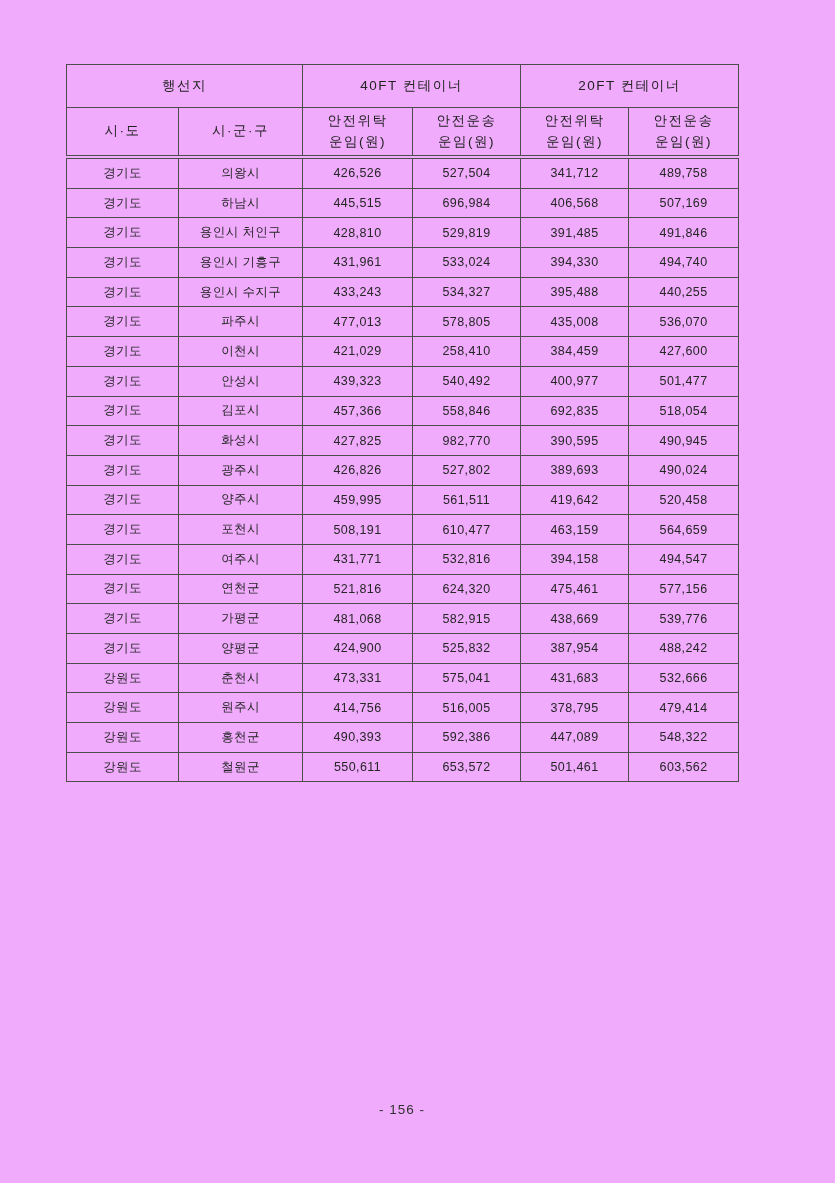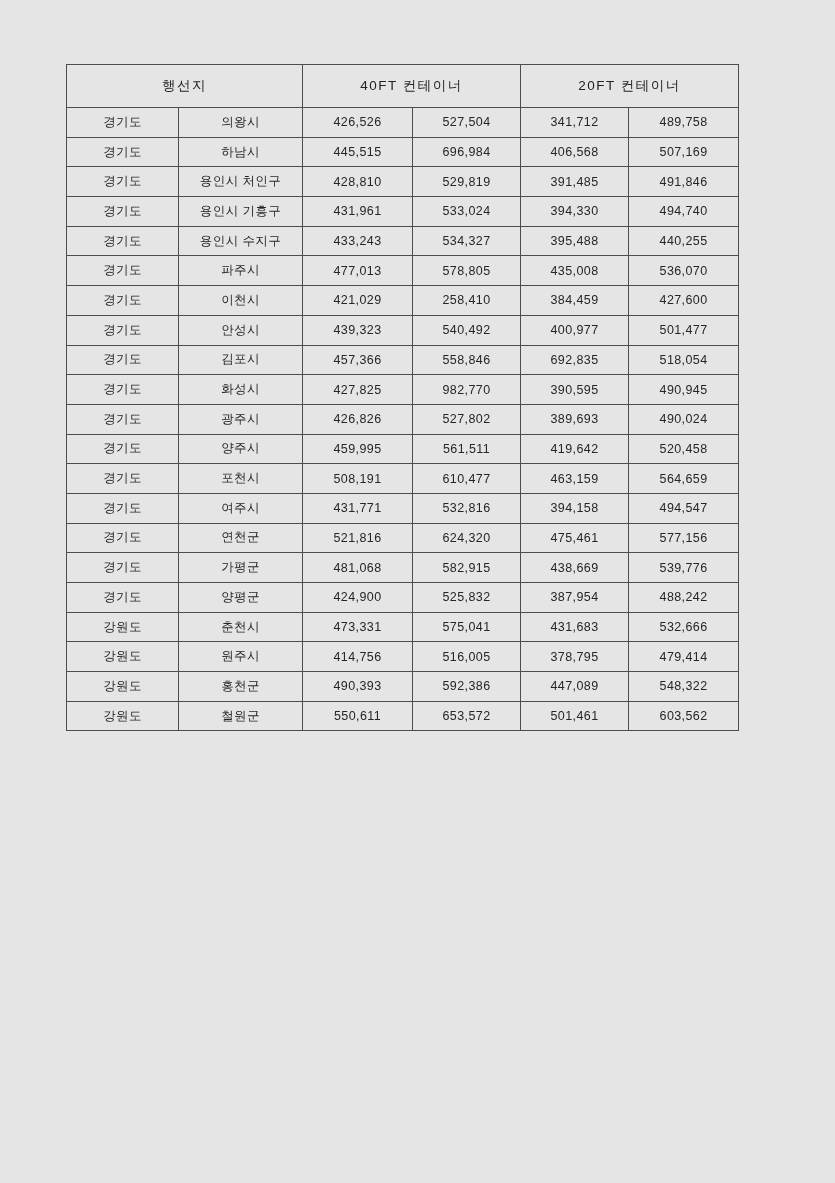--- a/index.html
+++ b/index.html
@@ -10,21 +10,21 @@
   body {
     width: 835px;
     height: 1183px;
     position: relative;
     font-family: "Liberation Sans", sans-serif;
     color: #2b2b2b;
   }
   .page {
     position: absolute;
     inset: 0;
-    background: #e5e5e5;
+    background: #f0abfc;
   }
   table.rate-table {
     position: absolute;
     left: 66px;
     top: 64px;
     width: 672px;
     border-collapse: collapse;
     table-layout: fixed;
   }
   .rate-table th,
@@ -80,20 +80,32 @@
       <col style="width:108px">
       <col style="width:108px">
       <col style="width:110px">
     </colgroup>
     <thead>
       <tr class="group-row">
         <th colspan="2">행선지</th>
         <th colspan="2">40FT 컨테이너</th>
         <th colspan="2">20FT 컨테이너</th>
       </tr>
+      <tr class="sub-row">
+        <th>시·도</th>
+        <th>시·군·구</th>
+        <th>안전위탁
+운임(원)</th>
+        <th>안전운송
+운임(원)</th>
+        <th>안전위탁
+운임(원)</th>
+        <th>안전운송
+운임(원)</th>
+      </tr>
     </thead>
     <tbody>
         <tr>
           <td>경기도</td>
           <td>의왕시</td>
           <td>426,526</td>
           <td>527,504</td>
           <td>341,712</td>
           <td>489,758</td>
         </tr>
@@ -253,14 +265,15 @@
           <td>강원도</td>
           <td>철원군</td>
           <td>550,611</td>
           <td>653,572</td>
           <td>501,461</td>
           <td>603,562</td>
         </tr>
       </tbody>
   </table>
 
+  <div class="footer">- 156 -</div>
 
 </div>
 
 </body></html>

